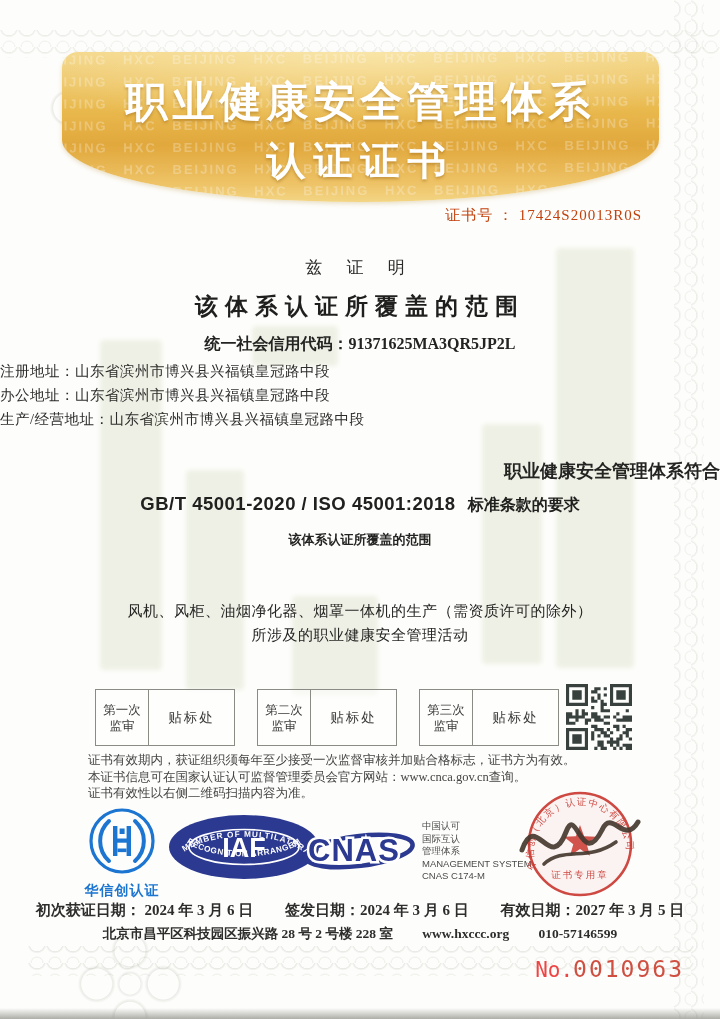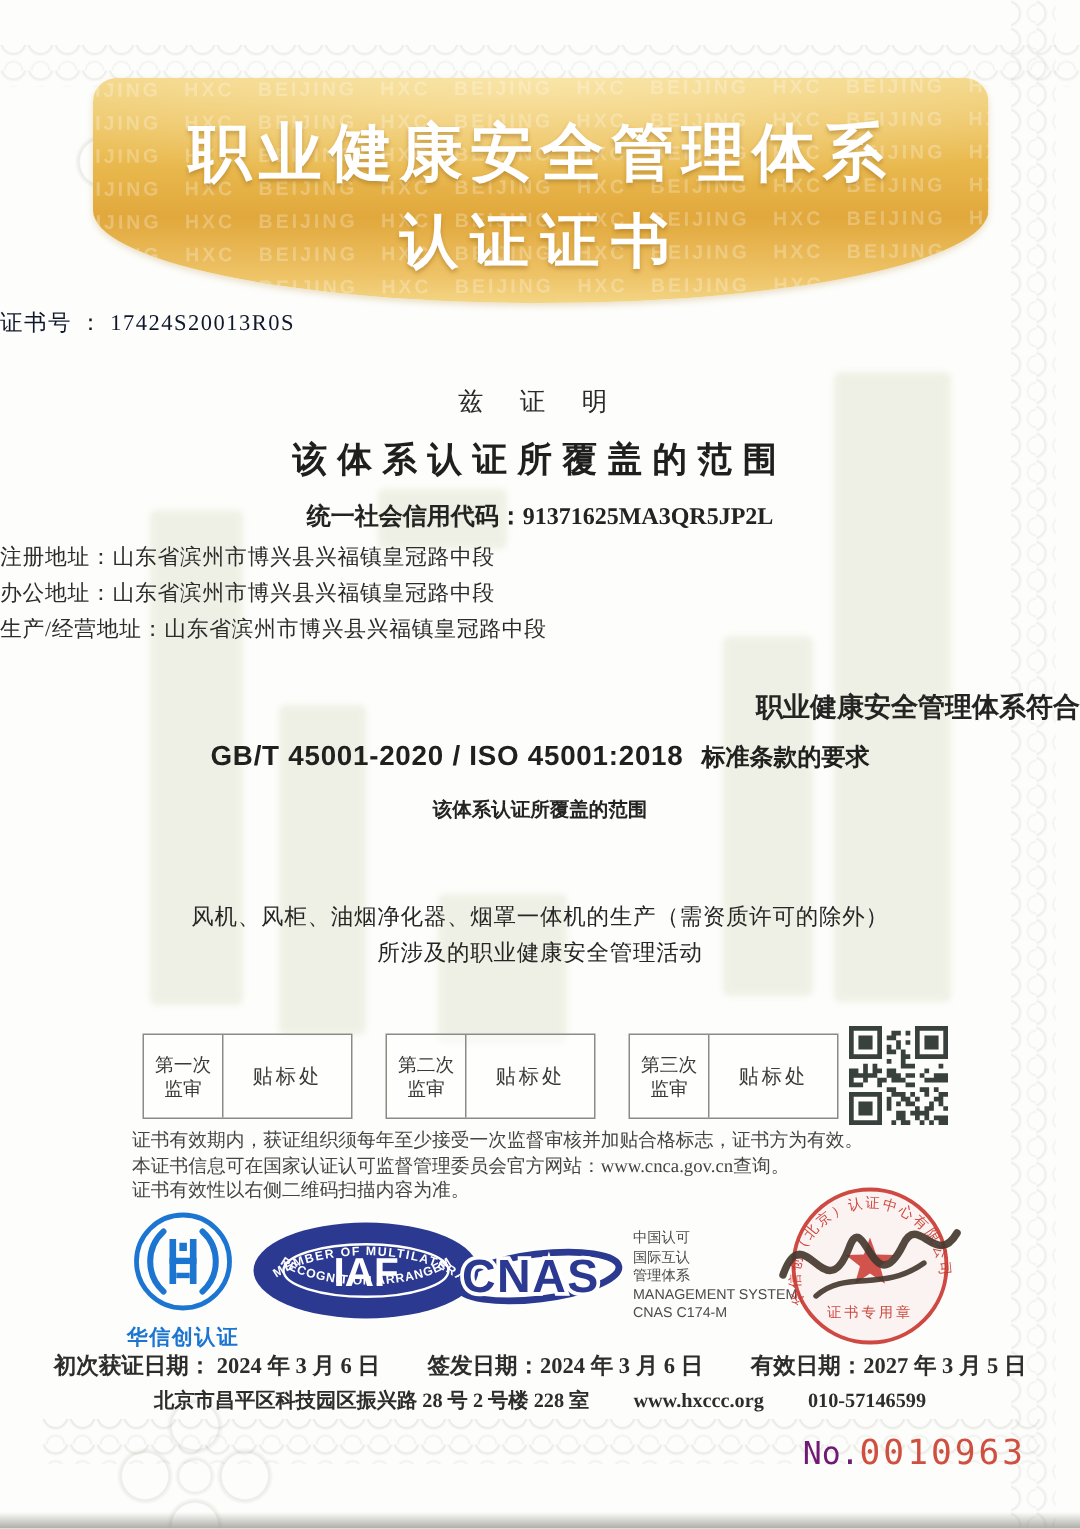--- a/index.html
+++ b/index.html
@@ -57,21 +57,21 @@
     font-size:13px;line-height:22px;letter-spacing:2px;word-spacing:10px;
     overflow:hidden;transform:rotate(-.3deg);user-select:none;
   }
   .gold .t1{position:relative;margin-top:22px;font-family:var(--sans);font-weight:bold;
     font-size:42px;letter-spacing:5px;color:#fff;text-shadow:0 2px 3px rgba(150,100,20,.45);}
   .gold .t2{position:relative;margin-top:4px;font-family:var(--sans);font-weight:bold;
     font-size:39px;letter-spacing:8px;color:#fff;text-shadow:0 2px 3px rgba(150,100,20,.45);}
 
   
   .abs{position:absolute;}
-  .cert-no{top:206px;left:0;right:78px;font-size:15px;color:#0f172a;letter-spacing:1px;}
+  .cert-no{top:206px;left:0;right:78px;text-align:right;font-size:15px;color:#c2410c;letter-spacing:1px;}
   .hereby{top:256px;left:0;right:0;text-align:center;font-size:17px;letter-spacing:10px;color:#2a2a28;}
   .company{top:291px;left:0;right:0;text-align:center;font-family:var(--sans);font-weight:bold;
     font-size:23px;letter-spacing:7px;color:#1f1f1d;}
   .credit{top:334px;left:0;right:0;text-align:center;font-weight:bold;font-size:16px;color:#232321;}
   .addr{left:0;right:0;text-align:left;font-size:14.5px;color:#2c2c2a;letter-spacing:.5px;}
   .conformity{top:459px;left:0;right:0;text-align:right;font-family:var(--sans);font-weight:bold;font-size:18px;color:#242422;}
   .standard{top:493px;left:0;right:0;text-align:center;color:#20201e;}
   .standard .code{font-family:var(--sans);font-weight:bold;font-size:18.5px;letter-spacing:.5px;}
   .standard .suffix{font-family:var(--sans);font-weight:bold;font-size:16px;margin-left:8px;}
   .scope-title{top:531px;left:0;right:0;text-align:center;font-family:Liberation Sans, sans-serif;font-weight:bold;font-size:13px;color:#242422;}
@@ -96,21 +96,21 @@
   .cnas{left:302px;top:822px;}
   .accr{left:422px;top:820px;font-family:var(--sans);font-size:9.5px;line-height:12.5px;color:#4c4c4a;}
   .seal{left:514px;top:786px;}
 
   
   .dates{top:901px;left:0;right:0;text-align:center;font-size:15px;font-weight:600;color:#2d2d2b;}
   .dates span{margin:0 14px;}
   .addr2{top:925px;left:0;right:0;text-align:center;font-size:13.5px;font-weight:600;color:#2d2d2b;}
   .addr2 span{margin:0 13px;}
   .serial{top:956px;right:36px;font-family:var(--mono);}
-  .serial .pfx{color:#701a75;font-size:21px;}
+  .serial .pfx{color:#ef4444;font-size:21px;}
   .serial .num{color:#cf4f41;font-size:23px;letter-spacing:2px;}
 
   .photo-edge{position:absolute;left:0;right:0;bottom:0;height:11px;
     background:linear-gradient(180deg, rgba(0,0,0,0) 0%, rgba(125,125,118,.5) 80%, #aeaea8 100%);}
 </style>
 </head>
 <body>
 
 <div class="page">
 

